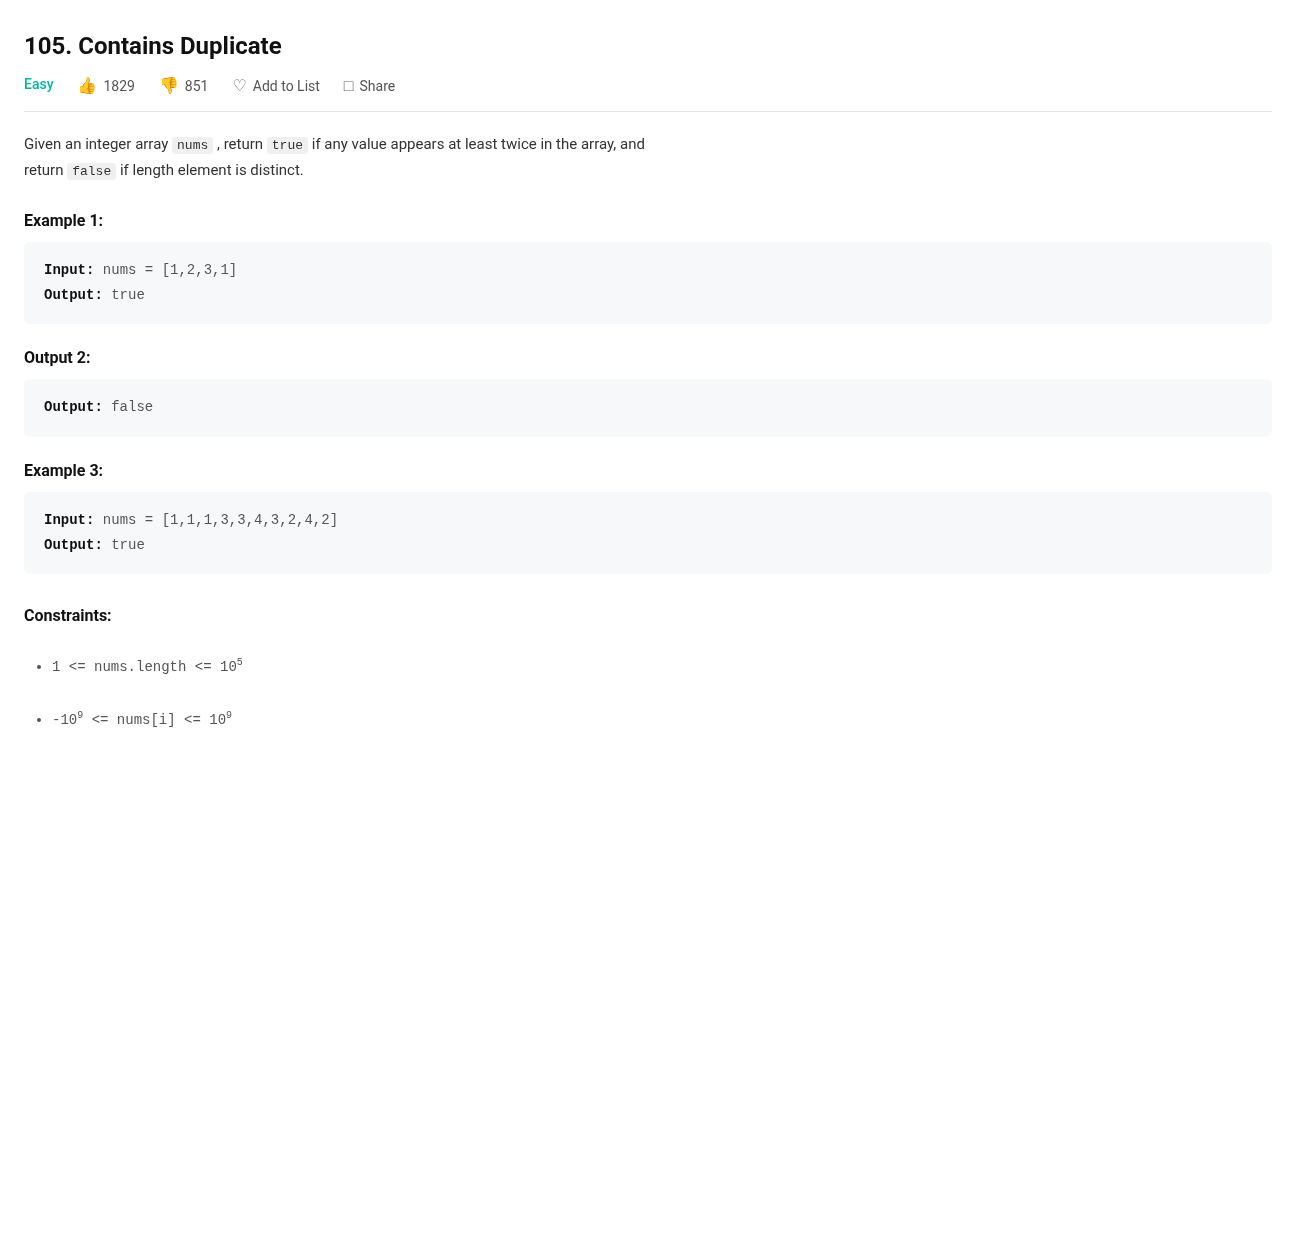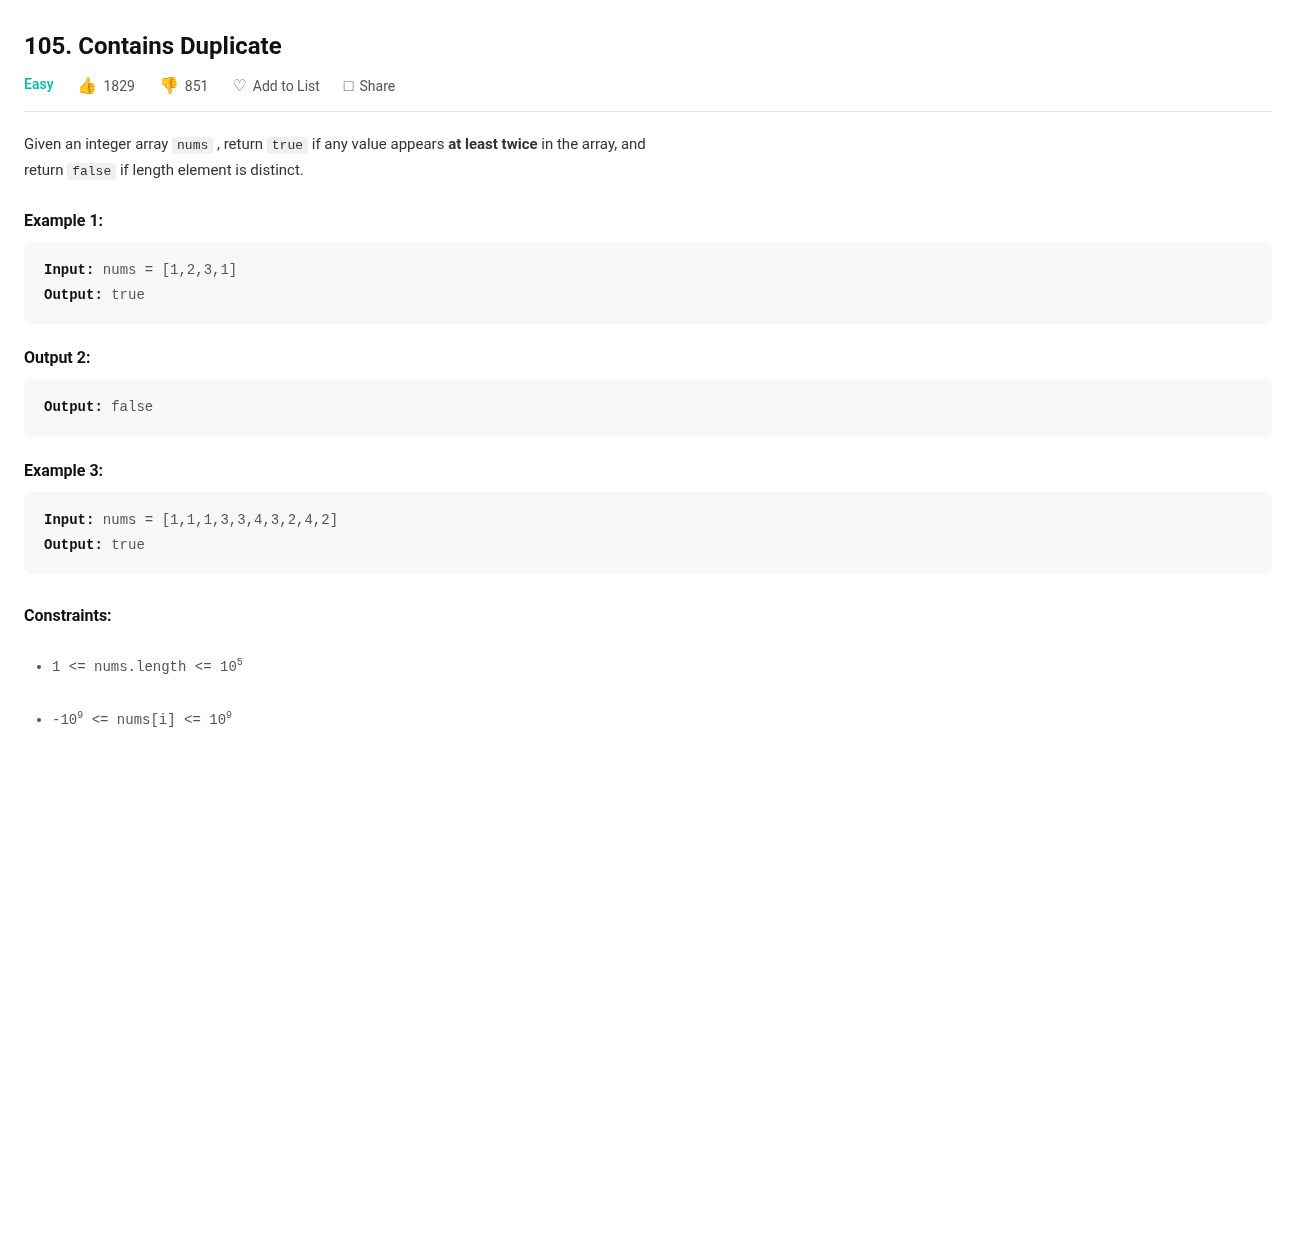--- a/index.html
+++ b/index.html
@@ -63,21 +63,21 @@
     .description code {
       background: #f0f0f0;
       border-radius: 3px;
       padding: 1px 5px;
       font-family: 'SFMono-Regular', Consolas, 'Liberation Mono', Menlo, monospace;
       font-size: 13px;
       color: #333;
     }
 
     .description strong {
-      font-weight: 700;
+      font-weight: 400;
       text-align: center;
     }
 
     .example-title {
       font-size: 16px;
       font-weight: 700;
       margin-bottom: 12px;
       margin-top: 24px;
       color: #111;
     }

